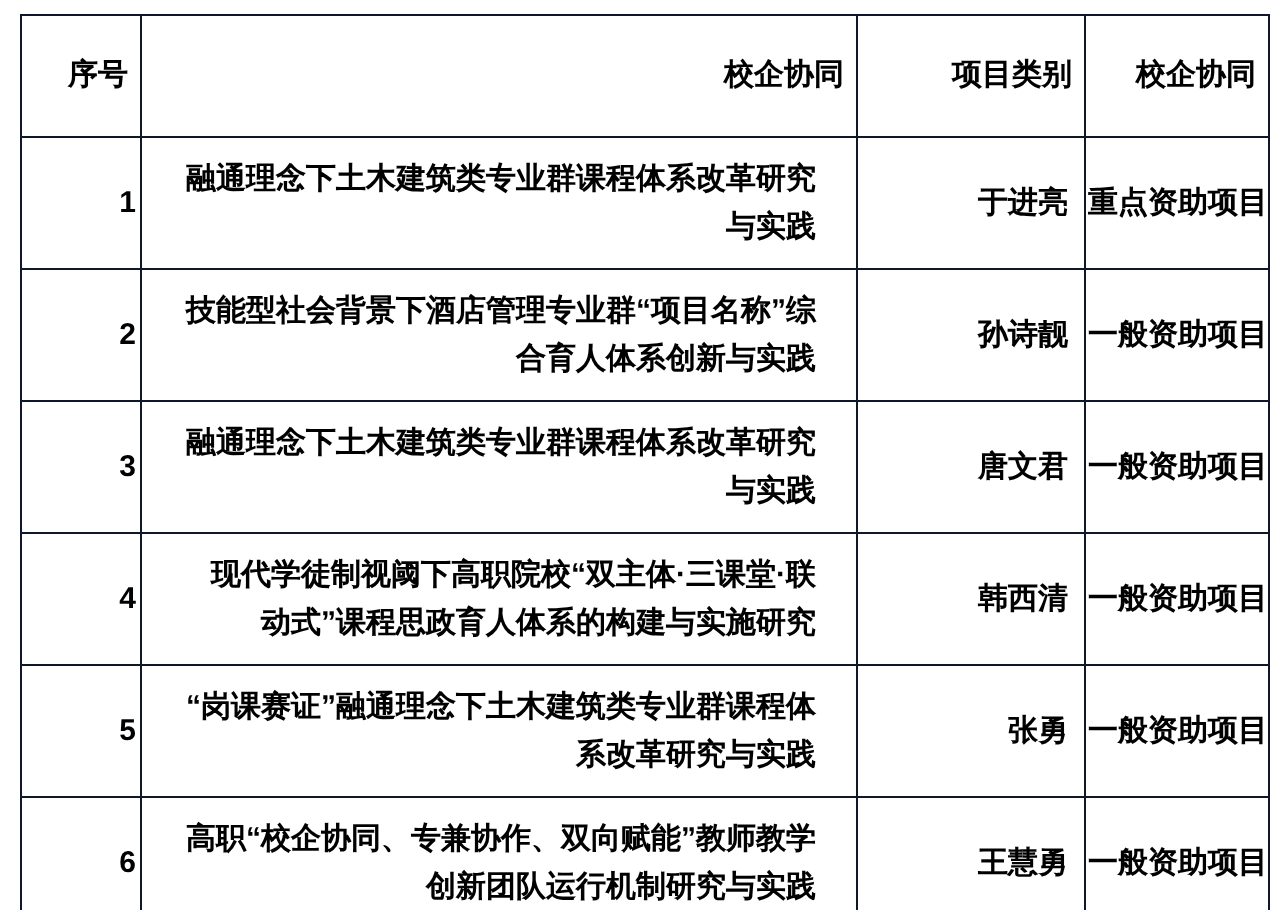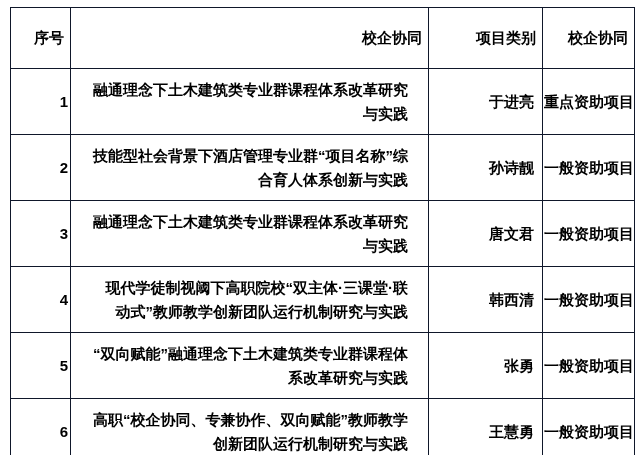--- a/index.html
+++ b/index.html
@@ -97,27 +97,27 @@
         <td class="cat">一般资助项目</td>
       </tr>
       <tr>
         <td class="no">3</td>
         <td class="name">融通理念下土木建筑类专业群课程体系改革研究与实践</td>
         <td class="lead">唐文君</td>
         <td class="cat">一般资助项目</td>
       </tr>
       <tr>
         <td class="no">4</td>
-        <td class="name">现代学徒制视阈下高职院校“双主体·三课堂·联动式”教师教学创新团队运行机制研究与实践</td>
+        <td class="name">现代学徒制视阈下高职院校“双主体·三课堂·联动式”课程思政育人体系的构建与实施研究</td>
         <td class="lead">韩西清</td>
         <td class="cat">一般资助项目</td>
       </tr>
       <tr>
         <td class="no">5</td>
-        <td class="name">“双向赋能”融通理念下土木建筑类专业群课程体系改革研究与实践</td>
+        <td class="name">“岗课赛证”融通理念下土木建筑类专业群课程体系改革研究与实践</td>
         <td class="lead">张勇</td>
         <td class="cat">一般资助项目</td>
       </tr>
       <tr>
         <td class="no">6</td>
         <td class="name">高职“校企协同、专兼协作、双向赋能”教师教学创新团队运行机制研究与实践</td>
         <td class="lead">王慧勇</td>
         <td class="cat">一般资助项目</td>
       </tr>
     </tbody>

